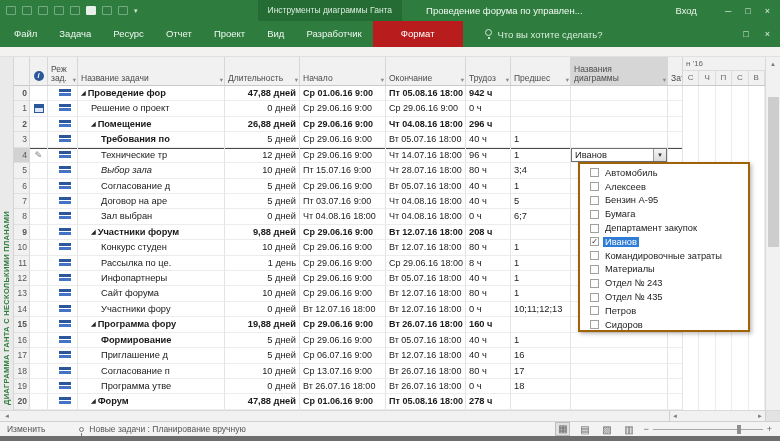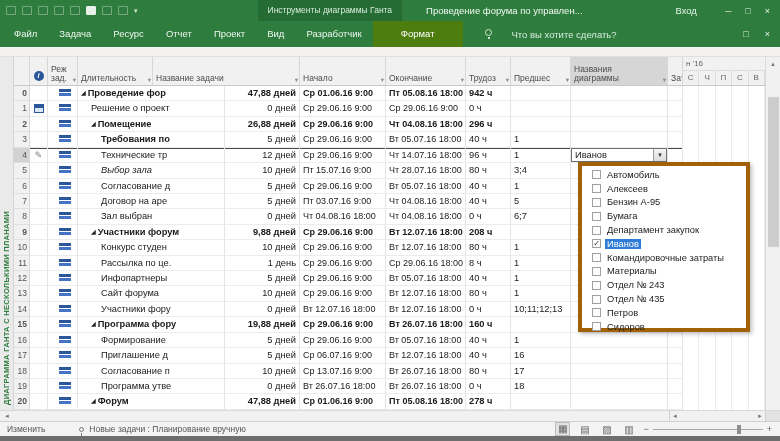--- a/index.html
+++ b/index.html
@@ -15,22 +15,22 @@
   .qat .qarrow { color:rgba(255,255,255,.8); font-size:7px; }
   .ctx-group { margin-left:120px; background:#246b34; height:21px; line-height:21px; padding:0 10px; font-size:8.5px; color:#d8ecdc; white-space:nowrap; }
   .doc-title { margin-left:24px; font-size:9.5px; color:#f2f9f3; white-space:nowrap; }
   .signin { margin-left:auto; font-size:9.5px; margin-right:28px; }
   .winctl { display:flex; gap:14px; margin-right:10px; font-size:9px; color:#dfeee2; }
 
   
   .tabsrow { position:absolute; left:0; top:21px; width:780px; height:26px; background:#2e7d3e; display:flex; align-items:center; color:#eef7f0; }
   .rtab { font-size:9.5px; padding:0 11px; line-height:26px; white-space:nowrap; }
   .rtab:first-child { padding-left:14px; }
-  .format-tab { background:#4d7c0f; height:26px; line-height:26px; padding:0 28px; font-size:9.5px; color:#fff; }
-  .tellme { display:flex; gap:20px; margin-left:22px; font-size:9.5px; color:#d9ecdd; }
+  .format-tab { background:#b91c1c; height:26px; line-height:26px; padding:0 28px; font-size:9.5px; color:#fff; }
+  .tellme { display:flex; gap:6px; margin-left:22px; font-size:9.5px; color:#d9ecdd; }
   .bulb { width:7px; height:7px; border:1px solid #cfe5d4; border-radius:50%; position:relative; }
   .bulb::after { content:""; position:absolute; left:2px; top:7px; width:2px; height:2px; background:#cfe5d4; }
   .ribbon-right { margin-left:auto; display:flex; gap:16px; margin-right:10px; font-size:9px; color:#e4f1e6; }
 
   .subbar { position:absolute; left:0; top:47px; width:780px; height:10px; background:#f3f2f1; border-bottom:1px solid #e0e0e0; }
 
   
   .viewbar { position:absolute; left:0; top:57px; width:14px; height:353px; background:#eaeaea; border-right:1px solid #d5d5d5; overflow:hidden; }
   .viewtitle { position:absolute; left:2px; top:348px; transform:rotate(-90deg); transform-origin:0 0; font-size:7.5px; font-weight:bold; color:#2e7d3e; white-space:nowrap; letter-spacing:.3px; }
 
@@ -58,21 +58,21 @@
   .mode-ico { display:inline-block; width:12px; height:8px; margin:3px 0 0 8px; background:linear-gradient(#2b579a 0 3px, transparent 3px 4px, #4472c4 4px 7px, transparent 7px); }
   .ico-calendar { width:10px; height:9px; margin:3px auto 0 auto; border:1px solid #2b579a; background:linear-gradient(#2b579a 0 3px, #dbe7f6 3px); }
   .ico-pencil { font-size:9px; color:#777; line-height:14px; display:block; text-align:center; }
 
   
   .combo { display:flex; width:100%; height:14.4px; margin-top:0; border:1px solid #707070; background:#fff; }
   .combo-value { flex:1; font-size:9.3px; padding:0 3px; line-height:13px; }
   .combo-btn { width:13px; background:linear-gradient(#f4f4f4,#dcdcdc); border-left:1px solid #9a9a9a; font-size:6px; color:#333; text-align:center; line-height:13px; }
 
   
-  .dd-panel { position:absolute; left:578px; top:162px; width:172px; height:170px; background:#fff; border:4px solid #a16207; box-shadow:2px 2px 4px rgba(0,0,0,.25); z-index:50; padding-top:2px; }
+  .dd-panel { position:absolute; left:578px; top:162px; width:172px; height:170px; background:#fff; border:2px solid #a16207; box-shadow:2px 2px 4px rgba(0,0,0,.25); z-index:50; padding-top:2px; }
   .dd-item { display:flex; align-items:center; height:13.8px; padding-left:10px; }
   .dd-check { width:9px; height:9px; border:1px solid #a0a0a0; background:#fdfdfd; margin-right:4px; font-size:8px; line-height:8px; text-align:center; color:#333; flex:none; }
   .dd-label { font-size:9.3px; color:#222; white-space:nowrap; padding:0 2px; }
   .dd-item.sel .dd-label { background:#2f7cd6; color:#fff; }
 
   
   .timeline-head { position:absolute; left:683px; top:57px; width:82px; height:29px; background:#f1f1f1; border-bottom:1px solid #c9c9c9; font-size:8px; color:#666; }
   .tl-month { height:14px; line-height:14px; padding-left:3px; border-bottom:1px solid #dcdcdc; white-space:nowrap; }
   .tl-days { display:flex; height:14px; }
   .tl-day { width:16.4px; text-align:center; line-height:14px; border-right:1px solid #dcdcdc; font-size:8px; color:#666; }
@@ -161,26 +161,26 @@
     <div class="thead">
       <div class="th c-num"></div>
       <div class="th c-ind">
         <span class="info-badge">i</span>
       </div>
       <div class="th c-mode">
         <span>Реж</span>
         <span>зад.</span>
         <span class="farrow">▾</span>
       </div>
+      <div class="th c-name">
+        <span>Название задачи</span>
+        <span class="farrow">▾</span>
+      </div>
       <div class="th c-dur">
         <span>Длительность</span>
-        <span class="farrow">▾</span>
-      </div>
-      <div class="th c-name">
-        <span>Название задачи</span>
         <span class="farrow">▾</span>
       </div>
       <div class="th c-start">
         <span>Начало</span>
         <span class="farrow">▾</span>
       </div>
       <div class="th c-fin">
         <span>Окончание</span>
         <span class="farrow">▾</span>
       </div>
@@ -416,21 +416,21 @@
     <div class="cell c-fin">Вт 26.07.16 18:00</div>
     <div class="cell c-work">160 ч</div>
     <div class="cell c-pred"></div>
     <div class="cell c-res"></div>
     <div class="cell c-part"></div>
   </div>
         <div class="trow">
     <div class="cell c-num">16</div>
     <div class="cell c-ind"></div>
     <div class="cell c-mode"><span class="mode-ico"></span></div>
-    <div class="cell c-name" style="padding-left: 23px;"><span>Формирование</span></div>
+    <div class="cell c-name" style="padding-left: 23px; font-weight: bold;"><span>Формирование</span></div>
     <div class="cell c-dur">5 дней</div>
     <div class="cell c-start">Ср 29.06.16 9:00</div>
     <div class="cell c-fin">Вт 05.07.16 18:00</div>
     <div class="cell c-work">40 ч</div>
     <div class="cell c-pred">1</div>
     <div class="cell c-res"></div>
     <div class="cell c-part"></div>
   </div>
         <div class="trow">
     <div class="cell c-num">17</div>

